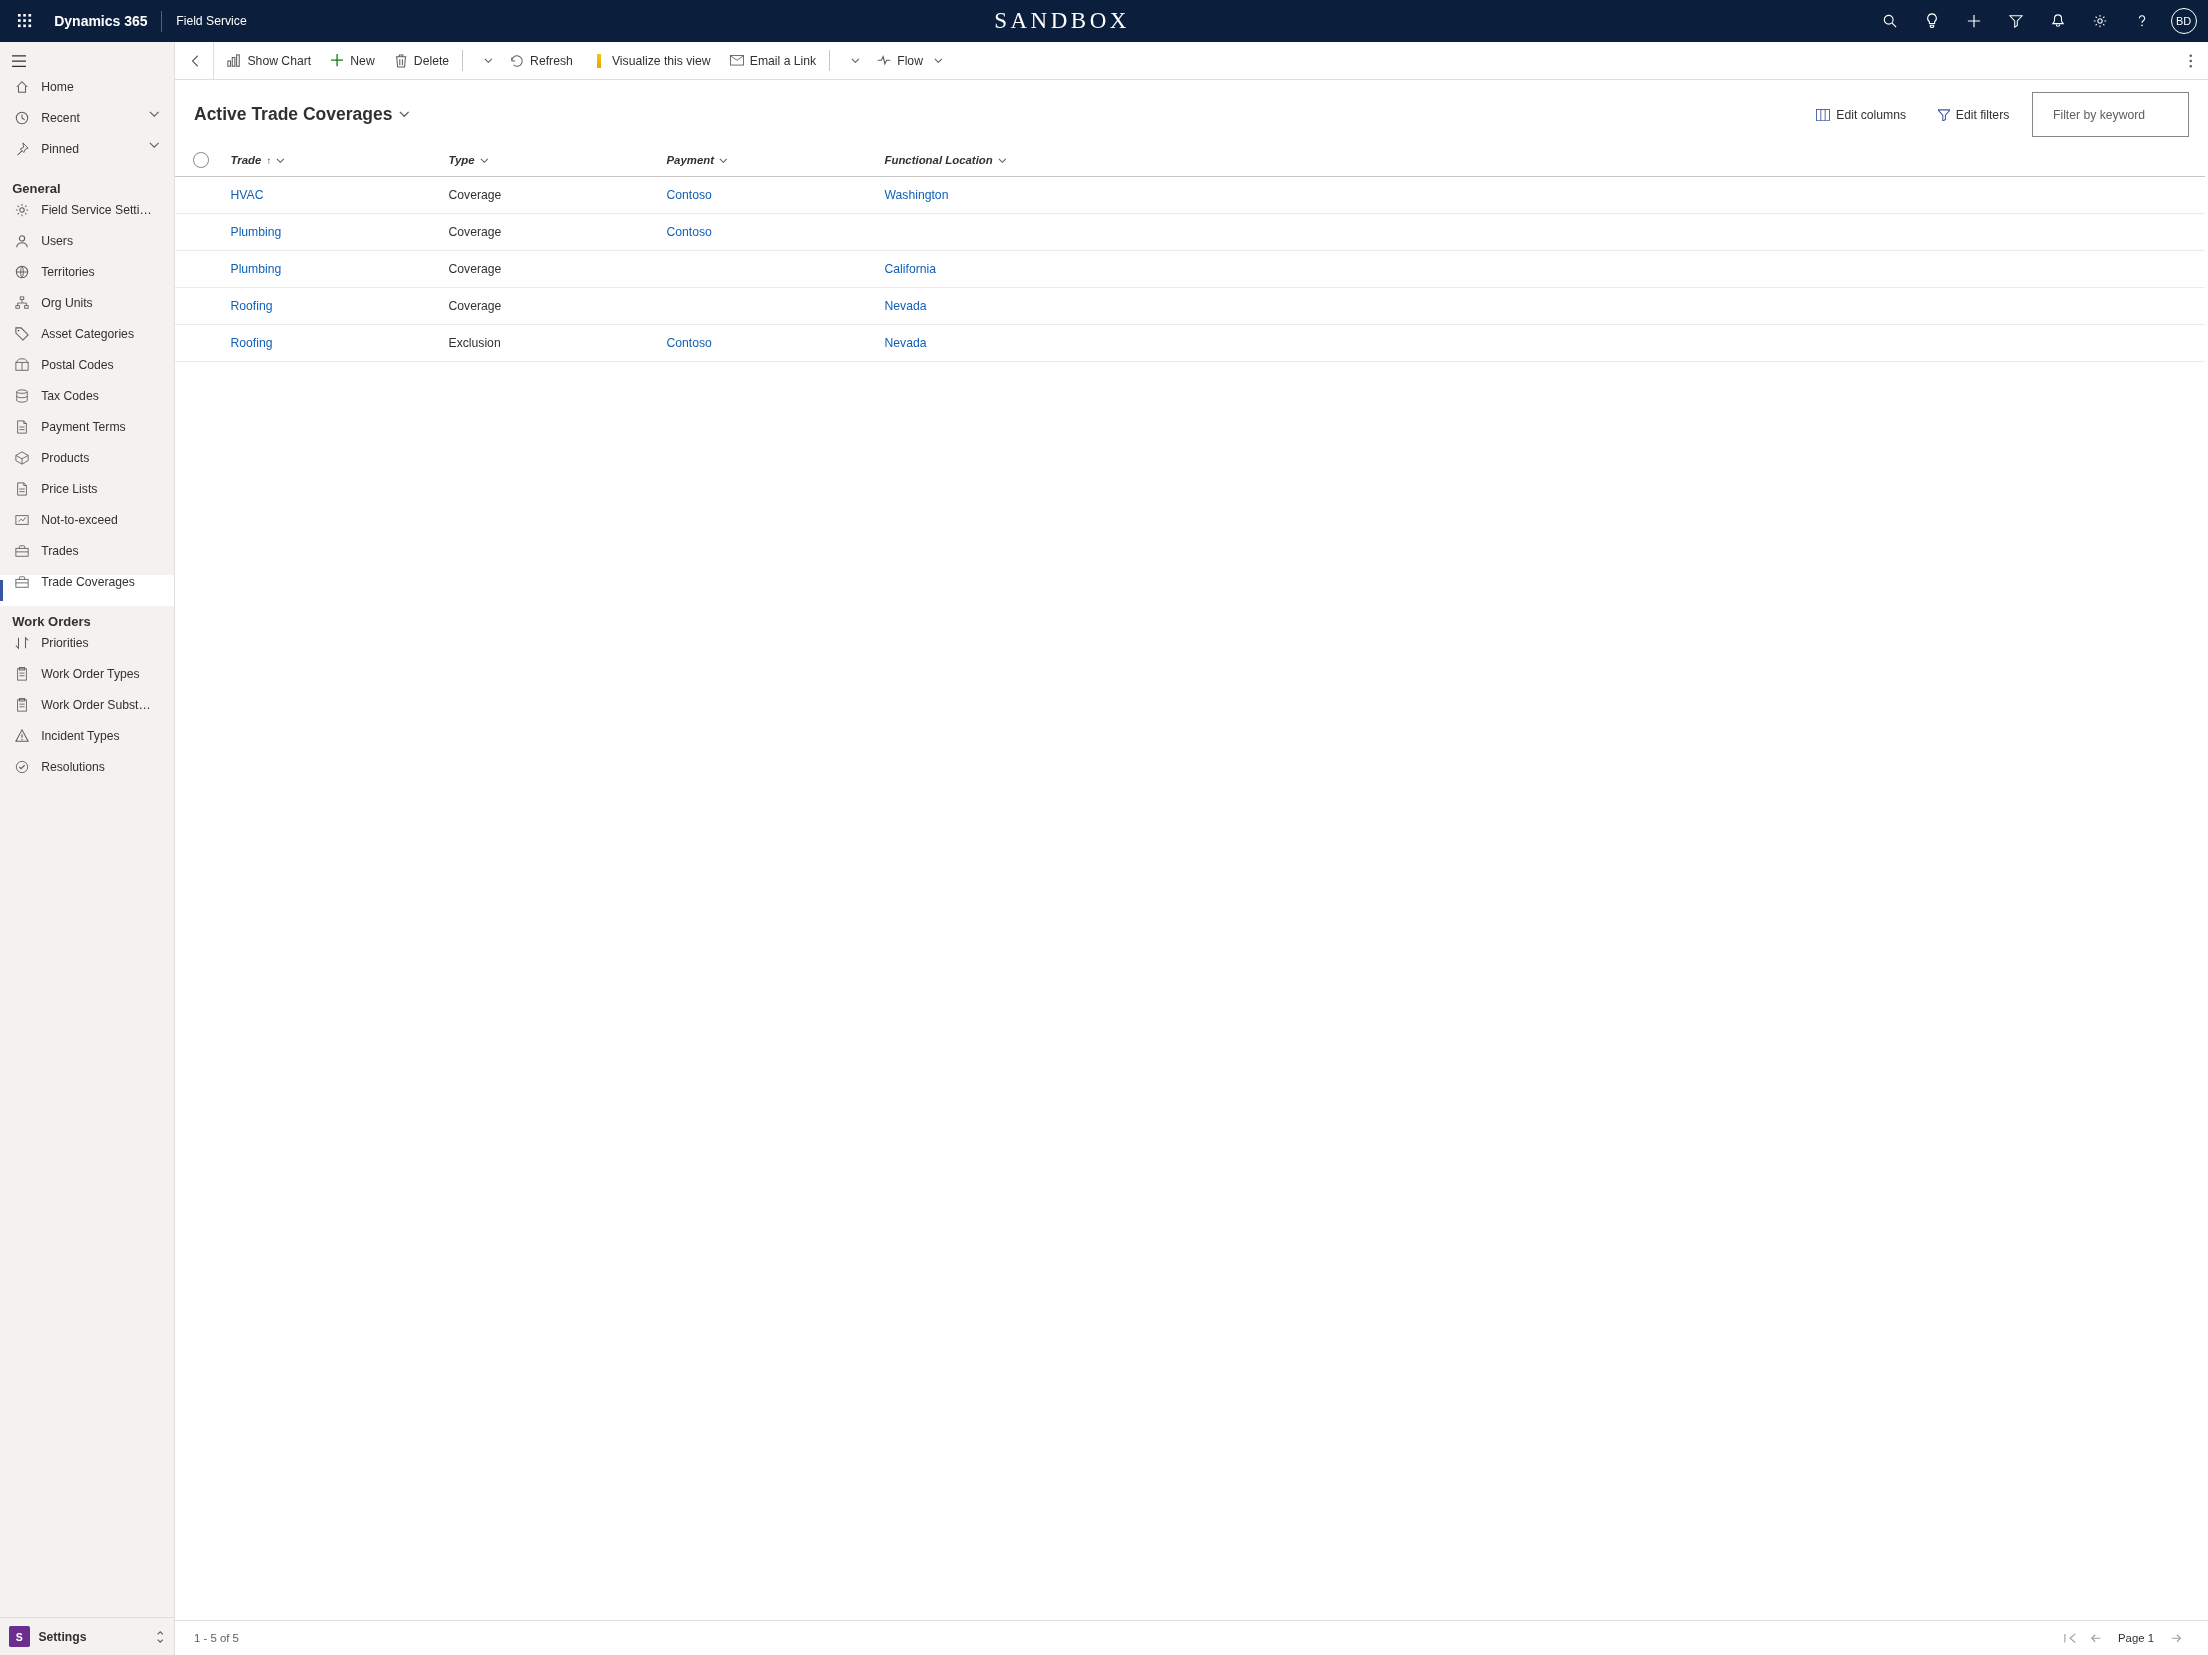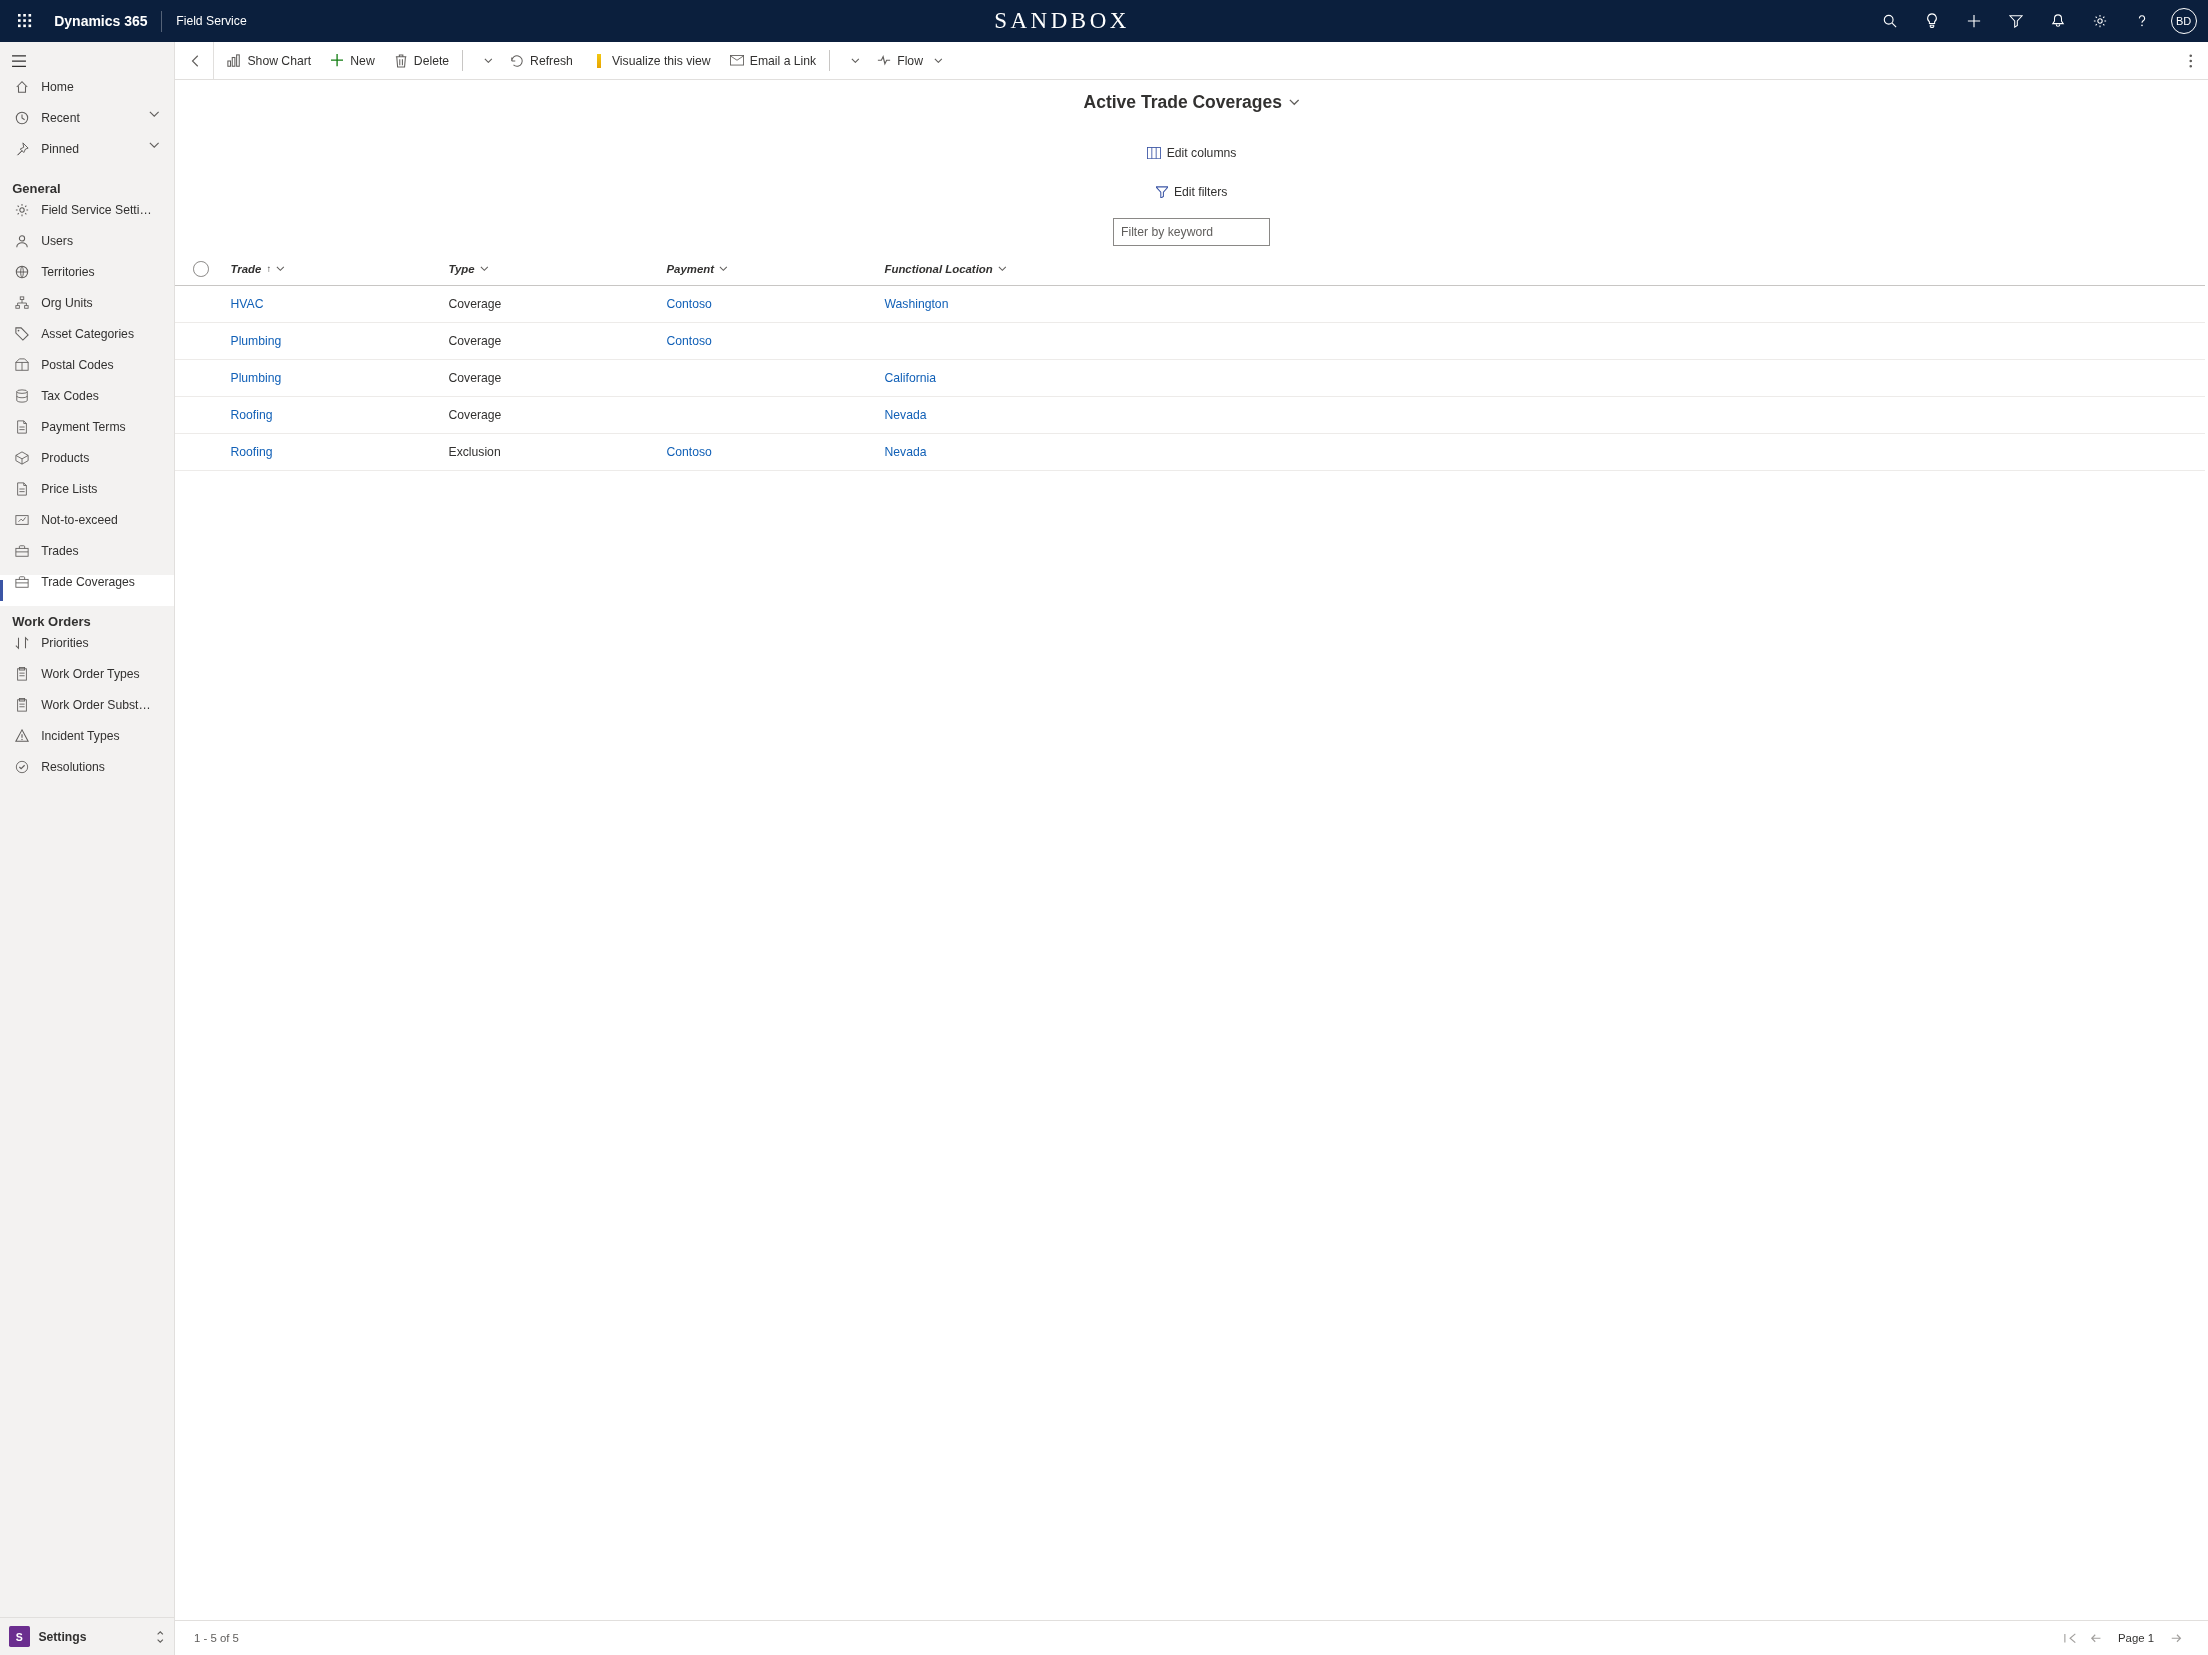--- a/index.html
+++ b/index.html
@@ -44,26 +44,26 @@
 .cmdbar .back { width: 35px; height: 38px; display:flex; align-items:center; justify-content:center; border-right: 0.9px solid #e1dfdd; margin-right:3.5px; cursor:pointer; color:#605e5c; }
 .cmd { height: 38px; display: flex; align-items: center; padding: 0 8.7px; gap: 6.1px; cursor: pointer; color: #323130; font-size:12.2px; }
 .cmd .ci { width:14px; height:14px; display:flex; align-items:center; justify-content:center; }
 .cmd.new .ci { color: #107c10; }
 .cmd .split { width:0.9px; height:21px; background:#c8c6c4; margin:0 3.5px 0 7px; }
 .cmdbar .chev-small { padding:0 7px; color:#605e5c; cursor:pointer; display:flex; align-items:center; height:38px; }
 .cmdbar .vbar-icon { width:3.5px; height:14px; background:linear-gradient(#f2c811,#e8a300); }
 .cmdbar .overflow { margin-left:auto; padding:0 12.2px; cursor:pointer; color:#605e5c; height:38px; display:flex; align-items:center; }
 
 
-.viewhdr { padding: 12.2px 19px 7px 19px; display:flex; align-items:center; gap:14px;flex-direction:column; }
+.viewhdr { padding: 12.2px 19px 7px 19px; display:flex; align-items:center; gap:14px; }
 .viewhdr .title-wrap { display:flex; align-items:center; gap:7px; cursor:pointer; }
 .viewhdr .title { font-size: 17.5px; font-weight: 600; }
 .viewhdr .spacer { flex:1; }
 .viewhdr .tool { display:flex; align-items:center; gap:6.1px; padding:5.2px 8.7px; cursor:pointer; font-size:12.2px; }
-.viewhdr .filter-input { height:28px; width:157px; border:0.9px solid #8a8886; padding:0 7px; font-size:12.2px; }
+.viewhdr .filter-input { height:45px; width:157px; border:0.9px solid #8a8886; padding:0 20px; font-size:12.2px; }
 .viewhdr .filter-input::placeholder { color:#605e5c; }
 
 
 .grid-wrap { flex:1; overflow:auto; padding: 0 3.5px 0 0; }
 .grid { width:100%; }
 .grid .row { display:flex; align-items:center; border-bottom:0.9px solid #edebe9; min-height:37px; padding:0 0 0 7px; }
 .grid .row.header { font-weight:600; color:#323130; border-bottom:0.9px solid #c8c6c4; min-height:33px; font-size:11.4px; }
 .grid .cell { padding:0 10.5px; overflow:hidden; text-overflow:ellipsis; white-space:nowrap; }
 .cell.sel { flex:0 0 38px; display:flex; align-items:center; justify-content:center; }
 .cell.c-trade { flex: 0 0 218px; }

